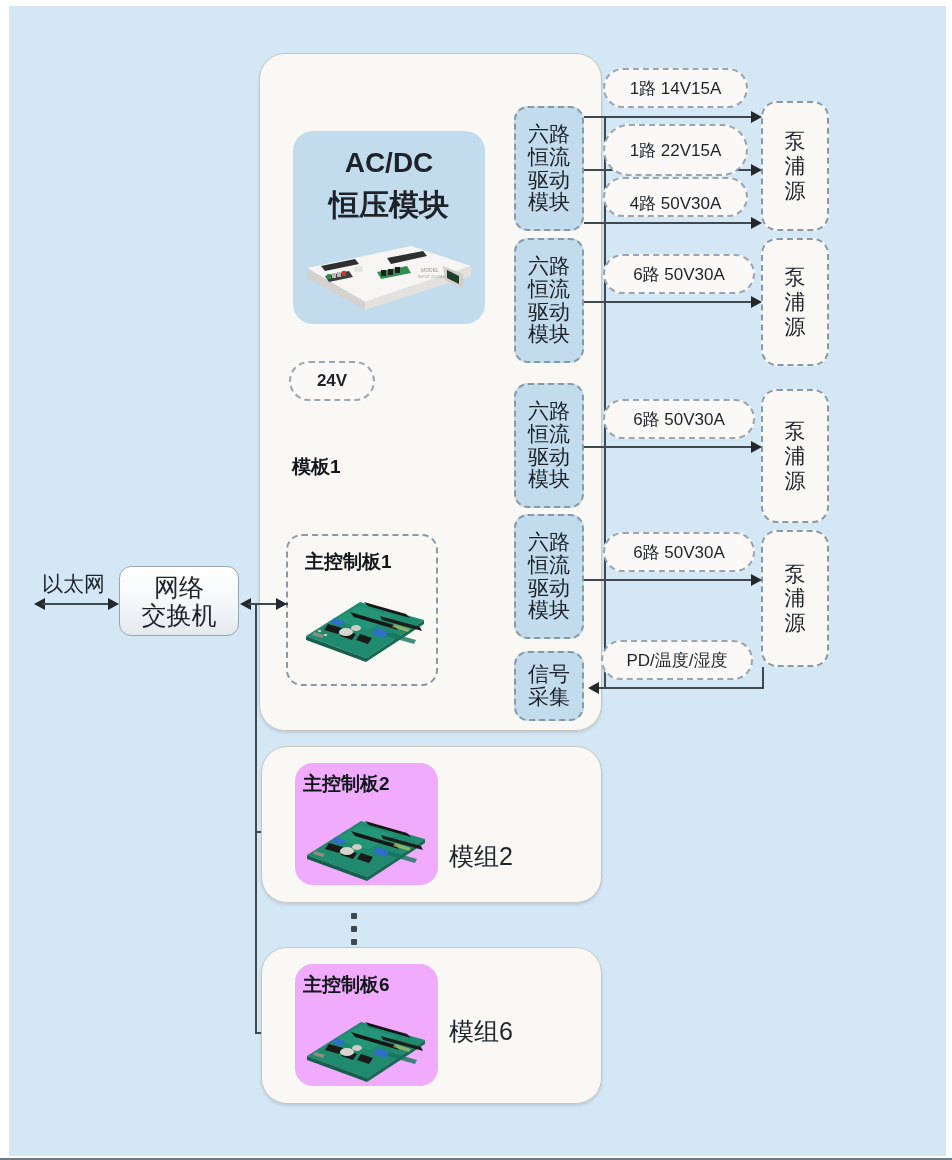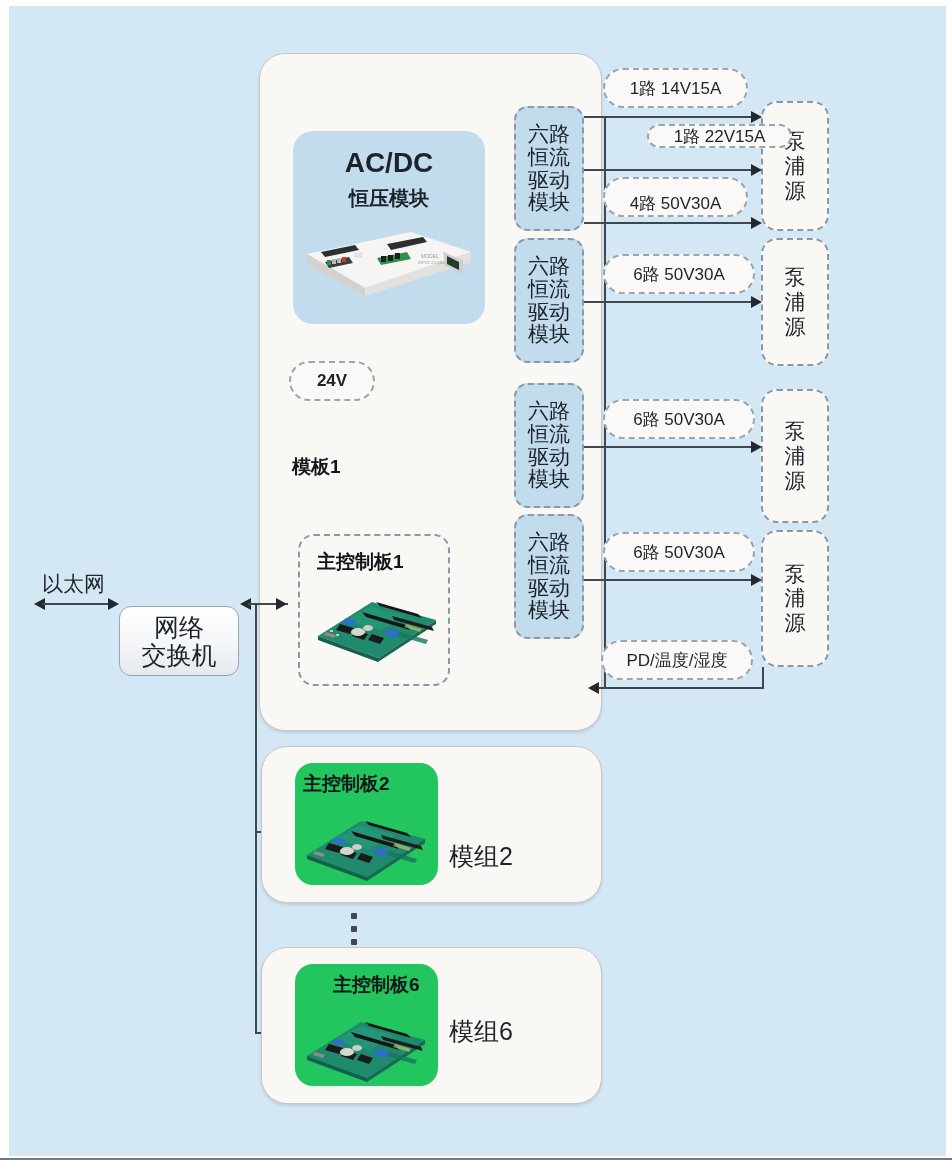--- a/index.html
+++ b/index.html
@@ -65,21 +65,21 @@
   .pumpTxt{
     position:absolute;left:0;right:0;top:50%;transform:translateY(-50%);
     text-align:center;font-size:21px;line-height:1.18;color:#1d2329;
   }
 
   
   .acdc{
     background:#c2dced;border-radius:20px;
   }
   .acdc .t1{font-size:28px;font-weight:bold;color:#1d2329;text-align:center;}
-  .acdc .t2{font-size:20px;font-weight:bold;color:#1d2329;text-align:center;}
+  .acdc .t2{font-size:30px;font-weight:bold;color:#1d2329;text-align:center;}
 
   
   .switchbox{
     background:linear-gradient(180deg,#ffffff 0%,#f4f6f8 55%,#e4e9ee 100%);
     border:1.5px solid #9aa5b0;border-radius:12px;
     display:flex;flex-direction:column;align-items:center;justify-content:center;
     font-size:25px;line-height:1.12;color:#1d2329;
   }
 
   
@@ -92,21 +92,21 @@
   .arrowL{
     width:0;height:0;border-top:6px solid transparent;border-bottom:6px solid transparent;
     border-right:11px solid #23282d;
   }
 
   .lbl{font-size:25px;color:#1d2329;margin-top:24px;}
   .lblBold{font-size:19px;font-weight:bold;color:#11161a;}
   .eth{font-size:21px;color:#1d2329;}
 
   
-  .innerBlue{background:#22c55e;border-radius:18px;padding-left:19px;}
+  .innerBlue{background:#f0abfc;border-radius:18px;padding-left:19px;}
 
   .dots span{
     display:block;width:6px;height:6px;background:#3f474f;margin:7px auto 0;border-radius:1px;
   }
 
   
   .pcb{position:relative;}
   .pcb svg{display:block;width:100%;height:100%;}
   .psu{position:relative;}
   .psu svg{display:block;width:100%;height:100%;}
@@ -151,21 +151,21 @@
       </svg>
     </div>
   </div>
 
   <div class="abs pill" style="left:280px;top:355px;width:86px;height:40px;font-weight:bold;">
     <span>24V</span>
   </div>
 
   <div class="abs lblBold" style="left:283px;top:448px;">模板1</div>
 
-  <div class="abs whiteDash" style="left:289px;top:528px;width:152px;height:152px;">
+  <div class="abs whiteDash" style="left:277px;top:528px;width:152px;height:152px;">
     <div class="lblBold" style="position:absolute;left:17px;top:13px;">主控制板1</div>
     <div class="pcb" style="position:absolute;left:10px;top:52px;width:132px;height:76px;">
       <svg viewBox="0 0 132 76" preserveAspectRatio="none">
         <polygon points="8,48 62,14 126,32 68,70" fill="#1f8a6d"></polygon>
         <polygon points="8,48 68,70 68,74 8,52" fill="#15604c"></polygon>
         <polygon points="68,70 126,32 126,36 68,74" fill="#186a55"></polygon>
         <polygon points="62,18 96,28 70,42 36,32" fill="#2aa183" opacity=".5"></polygon>
         <polygon points="66,14 108,26 112,30 70,18" fill="#161616"></polygon>
         <polygon points="52,24 96,37 100,42 56,29" fill="#161616"></polygon>
         <polygon points="82,28 122,39 124,43 84,32" fill="#1d1d1d"></polygon>
@@ -211,20 +211,26 @@
   </div>
   <div class="abs blueDash" style="left:505px;top:508px;width:70px;height:125px;">
     <div class="vtext2">
       <div>六路</div>
       <div>恒流</div>
       <div>驱动</div>
       <div>模块</div>
     </div>
   </div>
 
+  <div class="abs blueDash" style="left:505px;top:645px;width:70px;height:70px;">
+    <div class="vtext2">
+      <div>信号</div>
+      <div>采集</div>
+    </div>
+  </div>
 
   <div class="abs whiteDash" style="left:752px;top:95px;width:68px;height:130px;">
     <div class="pumpTxt">
       <div>泵</div>
       <div>浦</div>
       <div>源</div>
     </div>
   </div>
   <div class="abs whiteDash" style="left:752px;top:232px;width:68px;height:128px;">
     <div class="pumpTxt">
@@ -268,21 +274,21 @@
 
   <div class="abs hline" style="left:590px;top:681px;width:165px;"></div>
   <div class="abs arrowL" style="left:579px;top:676px;"></div>
   <div class="abs vline" style="left:753px;top:661px;height:21px;"></div>
 
   <div class="abs vline" style="left:595px;top:110px;height:572px;"></div>
 
   <div class="abs pill" style="left:594px;top:62px;width:145px;height:40px;">
     <span>1路 14V15A</span>
   </div>
-  <div class="abs pill" style="left:594px;top:118px;width:145px;height:24px;margin-left:44px;">
+  <div class="abs pill" style="left:594px;top:118px;width:145px;height:52px;">
     <span>1路 22V15A</span>
   </div>
   <div class="abs pill" style="left:594px;top:171px;width:145px;height:40px;align-items:flex-end;">
     <span>4路 50V30A</span>
   </div>
   <div class="abs pill" style="left:594px;top:248px;width:152px;height:40px;">
     <span>6路 50V30A</span>
   </div>
   <div class="abs pill" style="left:594px;top:393px;width:152px;height:40px;">
     <span>6路 50V30A</span>
@@ -293,21 +299,21 @@
   <div class="abs pill" style="left:592px;top:634px;width:152px;height:40px;">
     <span>PD/温度/湿度</span>
   </div>
 
   <div class="abs eth" style="left:33px;top:564px;">以太网</div>
 
   <div class="abs arrowL" style="left:25px;top:592px;"></div>
   <div class="abs hline" style="left:33px;top:597px;width:70px;"></div>
   <div class="abs arrowR" style="left:99px;top:592px;"></div>
 
-  <div class="abs switchbox" style="left:110px;top:560px;width:120px;height:70px;margin-top:40px;">
+  <div class="abs switchbox" style="left:110px;top:560px;width:120px;height:70px;">
     <span>网络</span>
     <span>交换机</span>
   </div>
 
   <div class="abs arrowL" style="left:231px;top:592px;"></div>
   <div class="abs hline" style="left:239px;top:597px;width:40px;"></div>
   <div class="abs arrowR" style="left:267px;top:592px;"></div>
 
   <div class="abs vline" style="left:246px;top:597px;height:430px;"></div>
   <div class="abs hline" style="left:246px;top:825px;width:34px;"></div>
@@ -343,21 +349,21 @@
   <div class="abs lbl" style="left:440px;top:810px;">模组2</div>
 
   <div class="abs dots" style="left:338px;top:900px;width:14px;">
     <span></span>
       <span></span>
       <span></span>
   </div>
 
   <div class="abs panel" style="left:252px;top:941px;width:341px;height:157px;"></div>
   <div class="abs innerBlue" style="left:286px;top:958px;width:143px;height:122px;">
-    <div class="lblBold" style="position:absolute;left:8px;top:8px;margin-left:30px;">主控制板6</div>
+    <div class="lblBold" style="position:absolute;left:8px;top:8px;">主控制板6</div>
     <div class="pcb" style="position:absolute;left:4px;top:44px;width:132px;height:76px;">
       <svg viewBox="0 0 132 76" preserveAspectRatio="none">
         <polygon points="8,48 62,14 126,32 68,70" fill="#1f8a6d"></polygon>
         <polygon points="8,48 68,70 68,74 8,52" fill="#15604c"></polygon>
         <polygon points="68,70 126,32 126,36 68,74" fill="#186a55"></polygon>
         <polygon points="62,18 96,28 70,42 36,32" fill="#2aa183" opacity=".5"></polygon>
         <polygon points="66,14 108,26 112,30 70,18" fill="#161616"></polygon>
         <polygon points="52,24 96,37 100,42 56,29" fill="#161616"></polygon>
         <polygon points="82,28 122,39 124,43 84,32" fill="#1d1d1d"></polygon>
         <polygon points="30,36 44,40 40,46 26,42" fill="#1a1a1a"></polygon>

